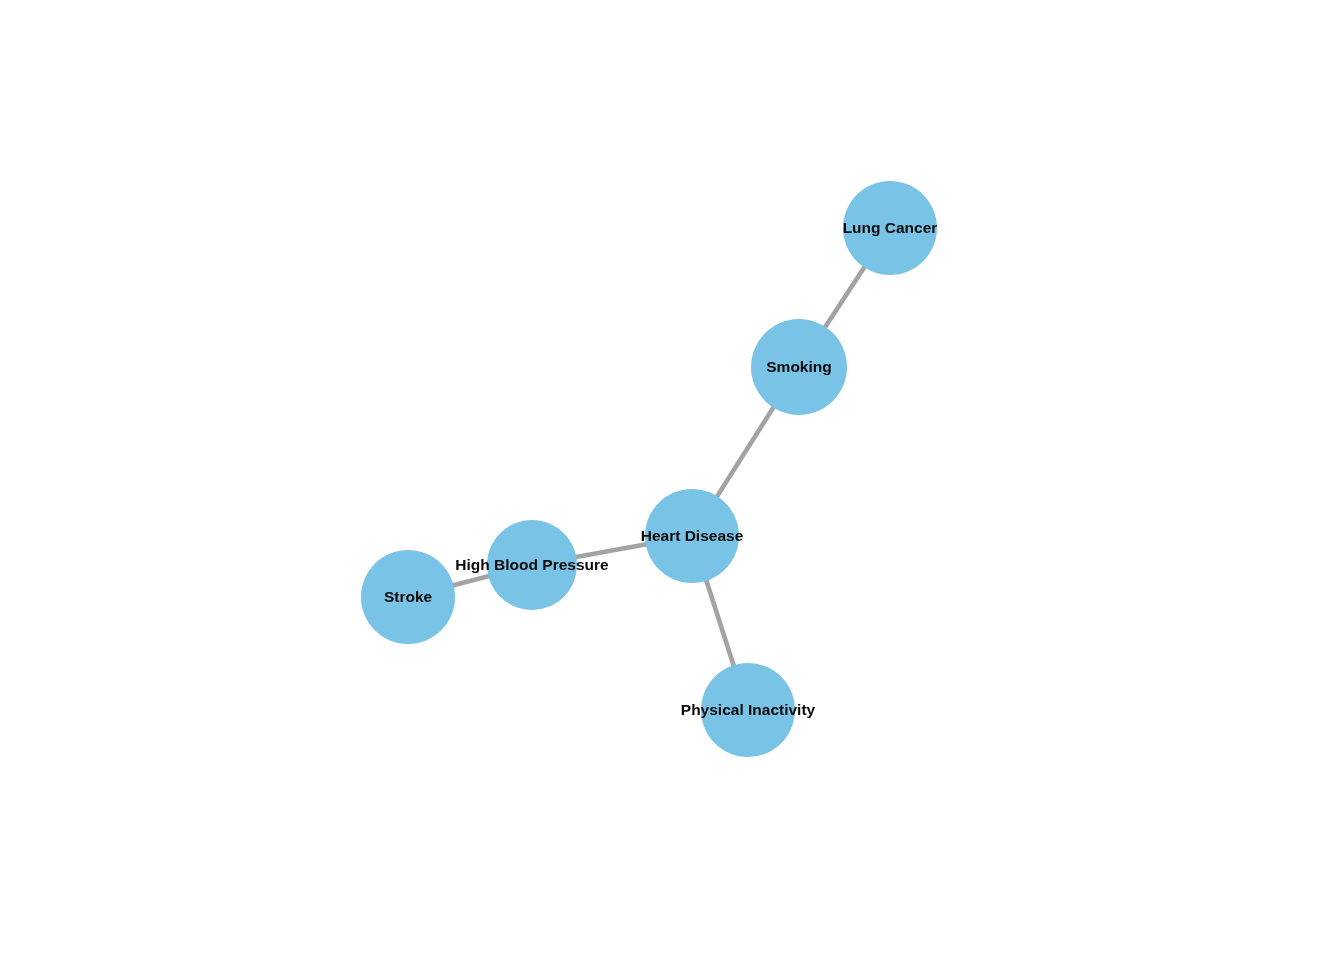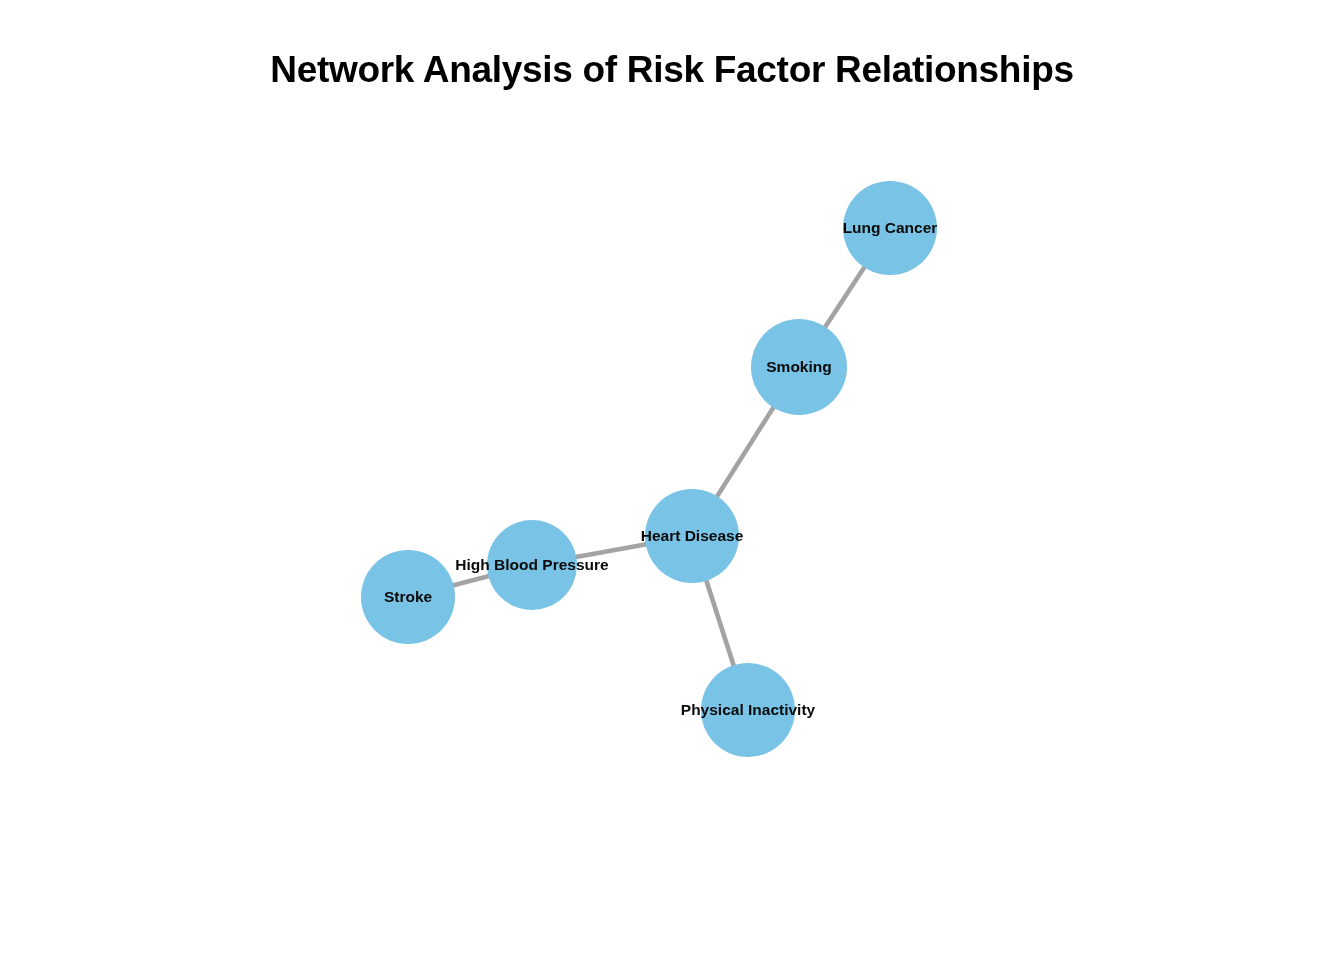--- a/index.html
+++ b/index.html
@@ -57,21 +57,20 @@
     fill: #0a0a0a;
     text-anchor: middle;
     dominant-baseline: middle;
   }
 </style>
 </head>
 <body>
 
 <div id="figure">
 
-  <div id="chart-title">Network Analysis of Risk Factor Relationships</div>
 
   <svg id="network-svg" viewBox="0 0 1344 960">
     <g id="edges-group">
         <line class="edge-line" x1="799" y1="367" x2="890" y2="228" stroke="#a3a3a3" stroke-width="4.6"></line>
         <line class="edge-line" x1="799" y1="367" x2="692" y2="536" stroke="#a3a3a3" stroke-width="4.6"></line>
         <line class="edge-line" x1="692" y1="536" x2="532" y2="565" stroke="#a3a3a3" stroke-width="4.6"></line>
         <line class="edge-line" x1="532" y1="565" x2="408" y2="597" stroke="#a3a3a3" stroke-width="4.6"></line>
         <line class="edge-line" x1="692" y1="536" x2="748" y2="710" stroke="#a3a3a3" stroke-width="4.6"></line>
       </g>
     <g id="nodes-group">

